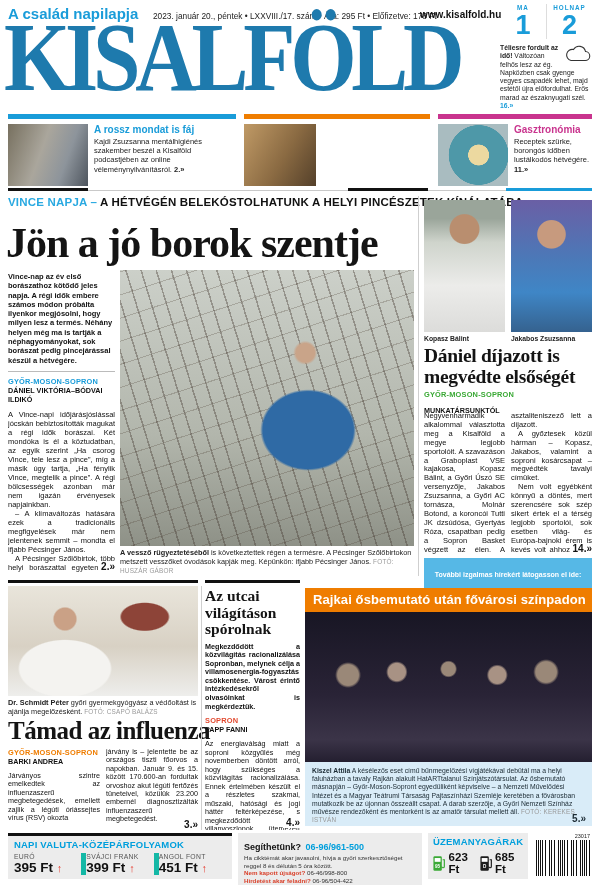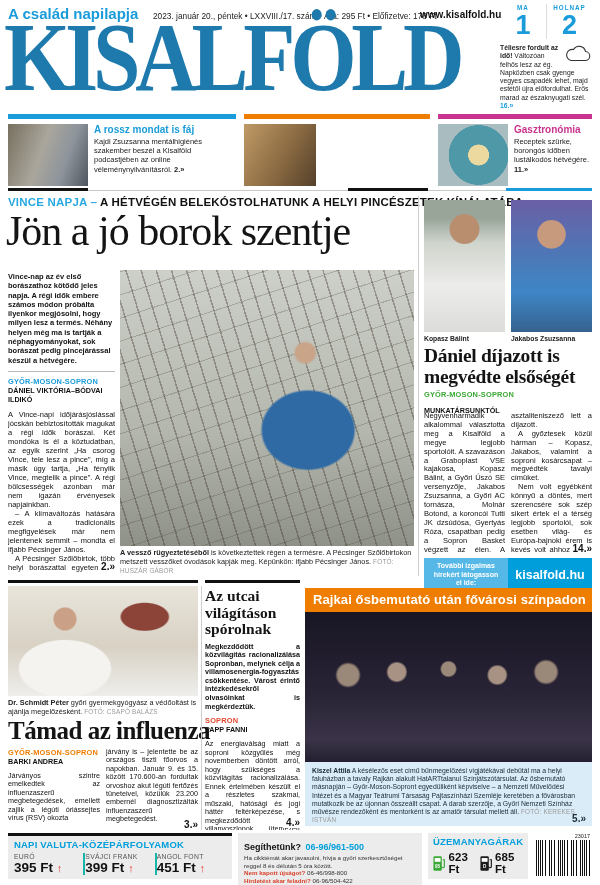--- a/index.html
+++ b/index.html
@@ -39,21 +39,21 @@
 
   
   .hr { background:#c9c9c9; height:1px; }
   .tick { background:#111; height:3px; }
   .tick-blue { background:#199cd9; height:3px; }
   .vline { background:#cfcfcf; width:1px; }
 
   
   .kicker { left:8px; top:196px; font-size:11.5px; font-weight:700; letter-spacing:.2px; }
   .kicker .hl { color:#29a9e1; }
-  .headline-xl { left:6px; top:208px; font-size:42px; line-height:46px; font-weight:400; letter-spacing:-1px; color:#141414; }
+  .headline-xl { left:6px; top:220px; font-size:42px; line-height:46px; font-weight:700; letter-spacing:-1px; color:#141414; }
   .leftcol { left:8px; top:272px; width:107px; height:302px; overflow:hidden; }
   .lead-bold { font-size:7.5px; line-height:9.3px; font-weight:700; text-align:left; color:#111; }
   .colrule { height:1px; background:#bbb; margin:6px 0 5px; }
   .seclabel { font-size:7.4px; font-weight:700; letter-spacing:.2px; }
   .byline { font-size:7.2px; font-weight:700; color:#111; margin-bottom:6px; }
   .bodytxt { font-size:7.5px; line-height:9px; text-align:justify; color:#111; }
   .bodytxt p.ind { text-indent:7px; }
   .photo { background-size:cover; }
   .cap { font-size:7.3px; line-height:8.9px; color:#222; }
   .credit { color:#999; font-size:6.4px; letter-spacing:.2px; }
@@ -74,21 +74,21 @@
   .mid-lead { font-size:7.2px; line-height:8.6px; font-weight:700; text-align:justify; }
   .smallbody { font-size:7.2px; line-height:8.5px; text-align:justify; color:#111; }
   .orange-banner { background:#ef7d00; color:#fff; font-size:13px; font-weight:800; line-height:24px; padding-left:8px; letter-spacing:.1px; }
   .theater-cap { background:#d9ecf8; padding:5px 7px; font-size:6.8px; line-height:8.2px; text-align:left; color:#1b2a33; }
 
   
   .fbox { background:#ececec; }
   .f-heading { color:#009fdc; font-size:9.5px; font-weight:800; letter-spacing:.2px; }
   .cur-row { display:flex; margin-top:3px; }
   .cur-cell { flex:1; }
-  .cur-cell + .cur-cell { border-left:2px solid #14b8a6; }
+  .cur-cell + .cur-cell { border-left:5px solid #14b8a6; }
   .cur-lbl { font-size:6.8px; color:#555; letter-spacing:.3px; }
   .cur-val { font-size:13.5px; font-weight:800; color:#111; }
   .cur-arrow { color:#e63b2f; font-weight:800; font-size:11px; }
   .help-title { font-size:9px; font-weight:800; }
   .help-phone { color:#009fdc; font-weight:800; font-size:9px; }
   .help-line { font-size:6.2px; line-height:7.6px; color:#333; }
   .help-q { color:#d9402a; font-weight:700; font-size:6.2px; }
   .fuel-row { display:flex; align-items:center; gap:3px; margin-top:4px; }
   .fuel-price { font-size:11.5px; font-weight:800; }
   .barcode { background:repeating-linear-gradient(90deg,#111 0 1px,#fff 1px 2px,#111 2px 2.6px,#fff 2.6px 4.4px); }
@@ -209,21 +209,20 @@
     <div class="sp-body">
       <p>Negyvenharmadik alkalommal választotta meg a Kisalföld a megye legjobb sportolóit. A szavazáson a Graboplast VSE kajakosa, Kopasz Bálint, a Győri Úszó SE versenyzője, Jakabos Zsuzsanna, a Győri AC tornásza, Molnár Botond, a koroncói Tutti JK dzsúdósa, Gyertyás Róza, csapatban pedig a Sopron Basket végzett az élen. A parasportolókat első alkalommal jutalmazzuk, itt Srvitacs Alexandra asztaliteniszező lett a díjazott.</p>
       <p style="text-indent:7px;">A győztesek közül hárman – Kopasz, Jakabos, valamint a soproni kosárcsapat – megvédték tavalyi címüket.</p>
       <p style="text-indent:7px;">Nem volt egyébként könnyű a döntés, mert szerencsére sok szép sikert értek el a térség legjobb sportolói, sok esetben világ- és Európa-bajnoki érem is kevés volt ahhoz, hogy valaki az első három helyezett közé bekerüljön.</p>
     </div>
     <b class="pg abs" style="right:0;bottom:0;font-size:10px;background:#fff;padding-left:3px;">14.»</b>
   </div>
 
   <div class="abs banner" style="left:424px;top:558px;width:168px;height:34px;">
     <div class="banner-left">További izgalmas hírekért látogasson el ide:</div>
-    <div class="banner-right">kisalfold.hu</div>
   </div>
 
   <div class="abs tick" style="left:8px;top:580px;width:190px;"></div>
   <div class="abs photo" style="left:8px;top:586px;width:190px;height:110px;background:
       radial-gradient(circle at 30% 30%, #caa186 0 7%, transparent 8%),
       radial-gradient(ellipse at 30% 75%, #f4f3f0 0 24%, transparent 25%),
       radial-gradient(ellipse at 72% 28%, #8d4438 0 12%, transparent 13%),
       linear-gradient(180deg,#e9e5db 0%,#d8d1c4 55%,#eeeeec 100%);"></div>
   <div class="abs cap" style="left:8px;top:699px;width:190px;">
     <b>Dr. Schmidt Péter</b><span> győri gyermekgyógyász a védőoltást is ajánlja megelőzésként.</span>

